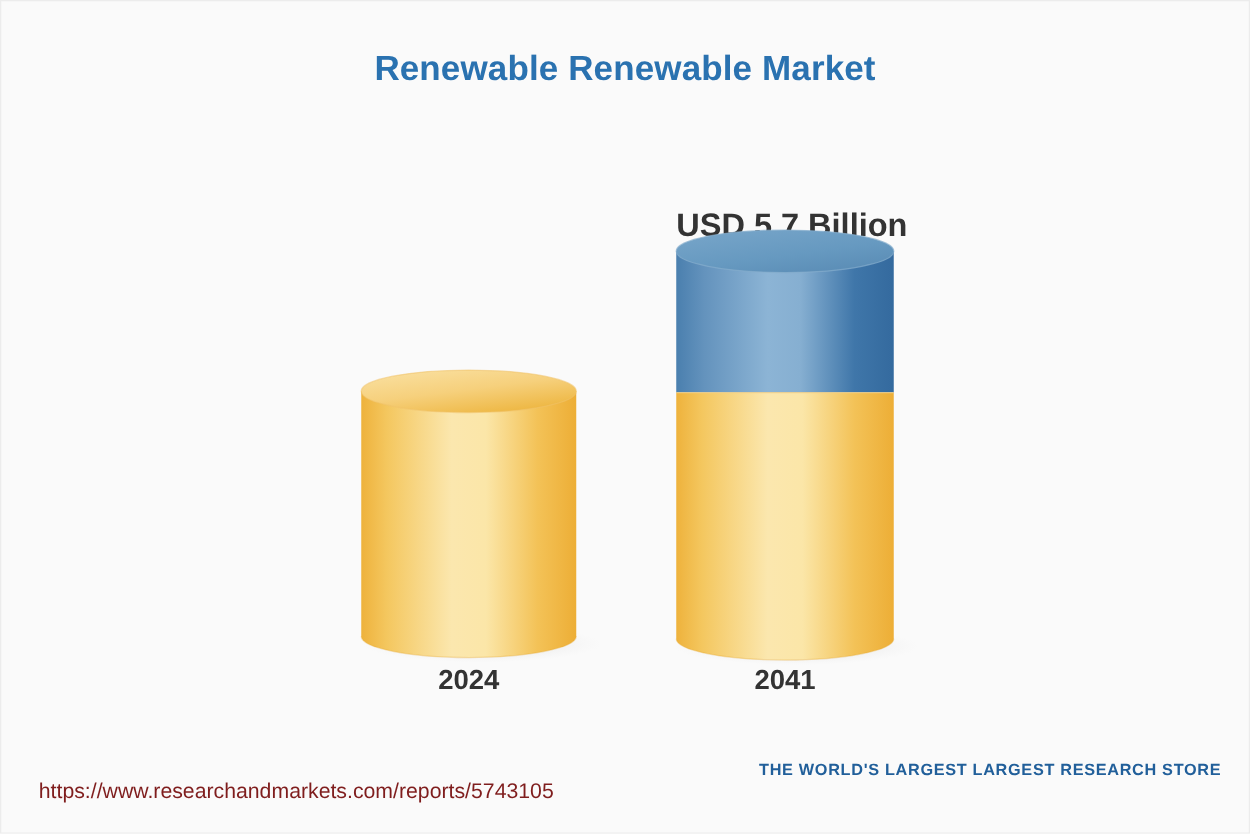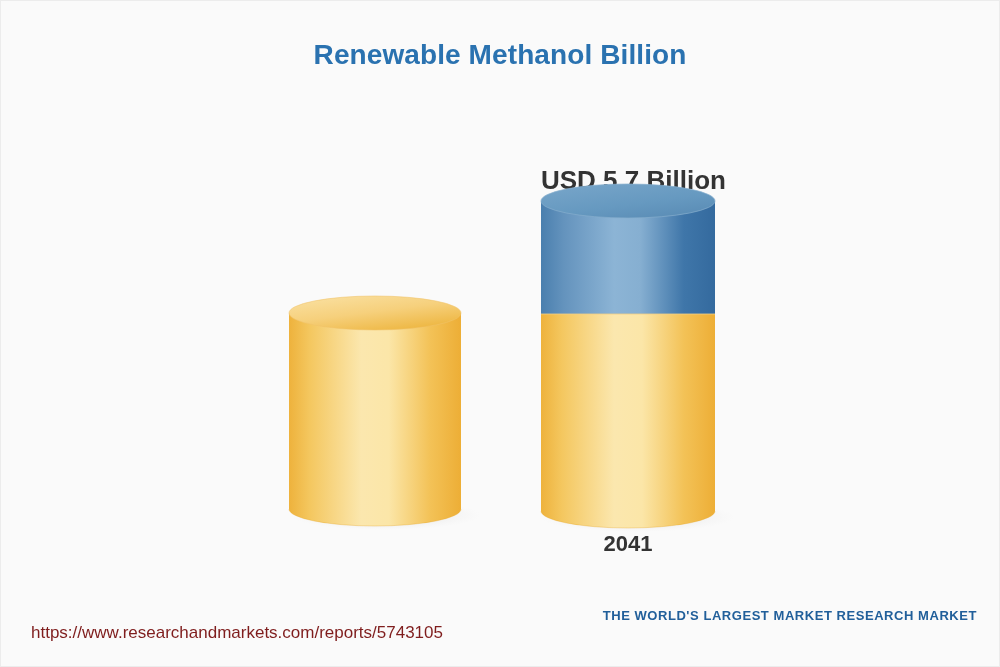--- a/index.html
+++ b/index.html
@@ -112,21 +112,21 @@
     letter-spacing: 0.55px;
     margin-top: 5px;
     white-space: nowrap;
   }
 </style>
 </head>
 <body>
 
 <div id="canvas">
 
-  <div class="chart-title">Renewable Methanol Billion</div>
+  <div class="chart-title">Renewable Renewable Market</div>
 
   <div class="plot">
 
 
     <div class="value-label right">USD 5.7 Billion</div>
 
     <div class="cylinder-group left">
       <svg width="200" height="245" viewBox="0 0 200 245">
         <defs>
           <linearGradient id="yellowBody" x1="0" y1="0" x2="1" y2="0">
@@ -198,23 +198,24 @@
 
         <rect x="8" y="18" width="174" height="113" fill="url(#blueBody)"></rect>
 
         <line x1="8" y1="131" x2="182" y2="131" stroke="#f3cf86" stroke-opacity="0.8" stroke-width="1"></line>
 
         <ellipse cx="95" cy="18" rx="87" ry="17" fill="url(#blueTop)"></ellipse>
         <ellipse cx="95" cy="18" rx="87" ry="17" fill="none" stroke="#86aecd" stroke-opacity="0.7" stroke-width="1"></ellipse>
       </svg>
     </div>
 
+    <div class="cat-label left">2024</div>
     <div class="cat-label right">2041</div>
 
   </div>
 
   <div class="footer-url">https://www.researchandmarkets.com/reports/5743105</div>
 
   <div class="logo">
-    <div class="logo-tag">THE WORLD'S LARGEST MARKET RESEARCH MARKET</div>
+    <div class="logo-tag">THE WORLD'S LARGEST LARGEST RESEARCH STORE</div>
   </div>
 
 </div>
 
 </body></html>

